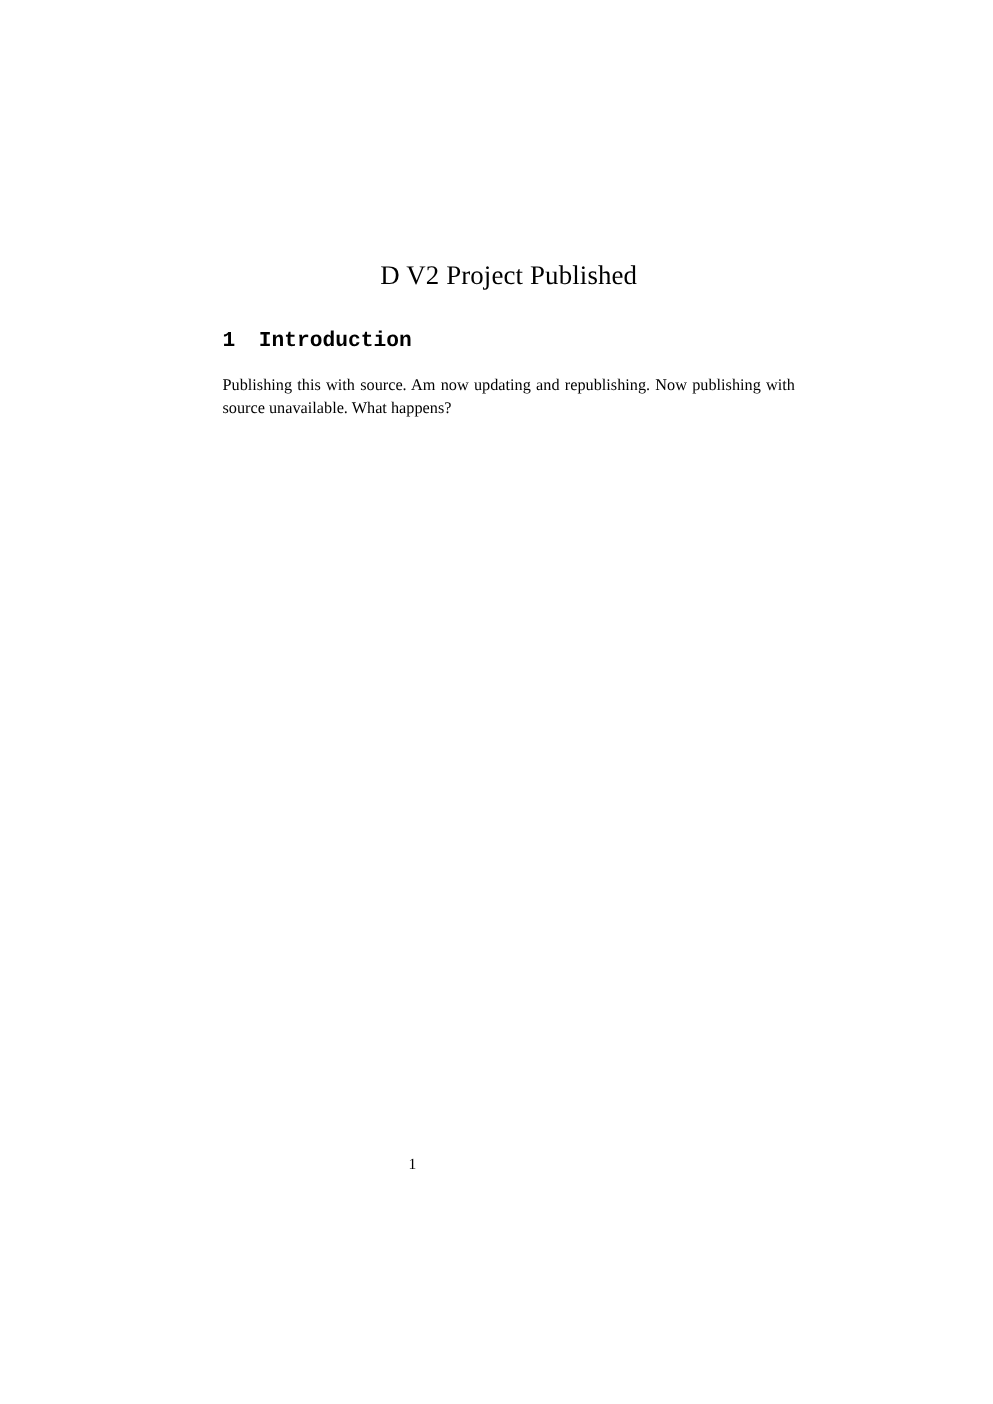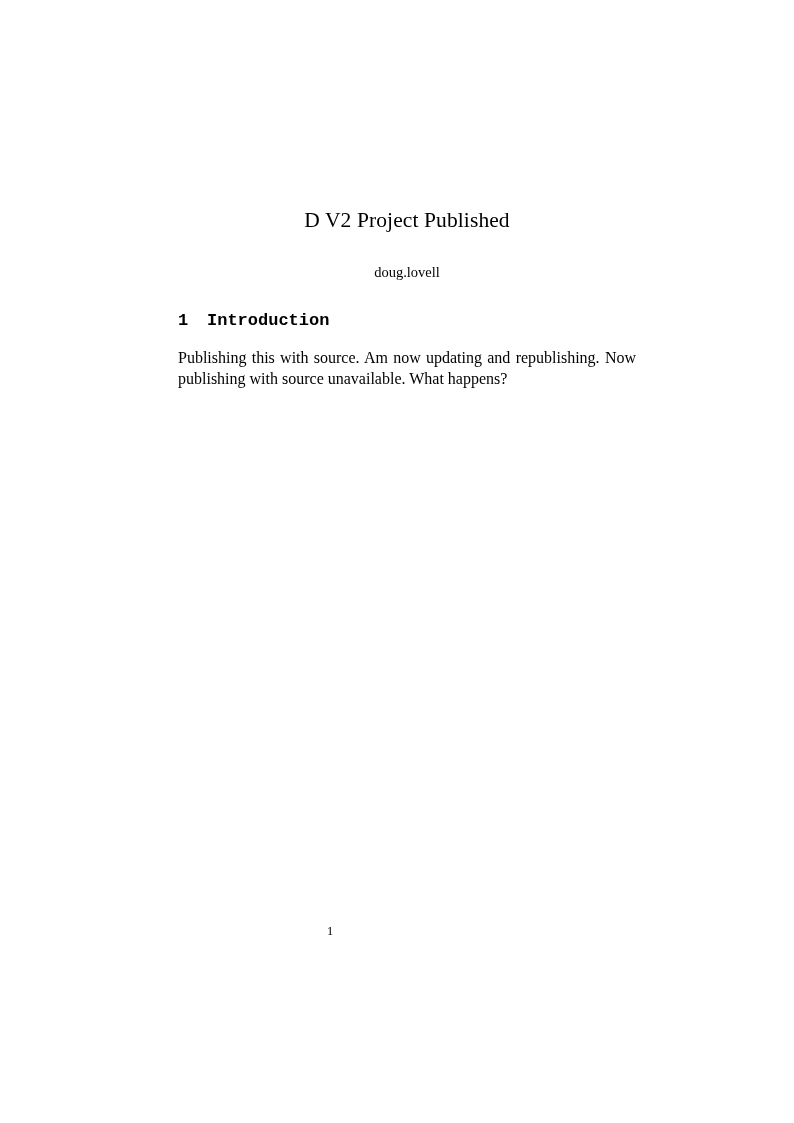--- a/index.html
+++ b/index.html
@@ -65,21 +65,21 @@
     display: block;
     font-family: Liberation Mono, monospace;
   }
   .section-number {
     display: inline-block;
     min-width: 29px;
   }
 
   .body-text {
     margin: 15px 0 0 0;
-    font-size: 16px;
+    font-size: 13px;
     line-height: 1.35;
     text-align: justify;
     text-justify: inter-word;
     hyphens: manual;
     font-family: Liberation Serif, serif;
   }
 
   .page-number {
     position: absolute;
     left: 0;
@@ -92,21 +92,20 @@
 </style>
 </head>
 <body>
 
 <div class="page">
 
   <div class="content">
 
     <h1 class="doc-title">D V2 Project Published</h1>
 
-    <div class="doc-author">doug.lovell</div>
 
 
     <h2 class="section-heading">
       <span class="section-number">1</span><span>Introduction</span>
     </h2>
 
     <p class="body-text">Publishing this with source. Am now updating and republishing. Now publishing with source unavailable. What happens?</p>
 
   </div>
 

